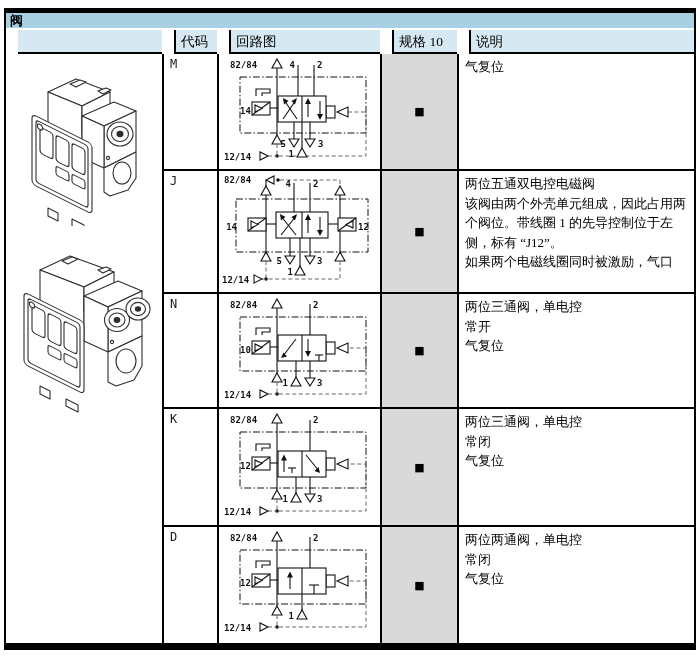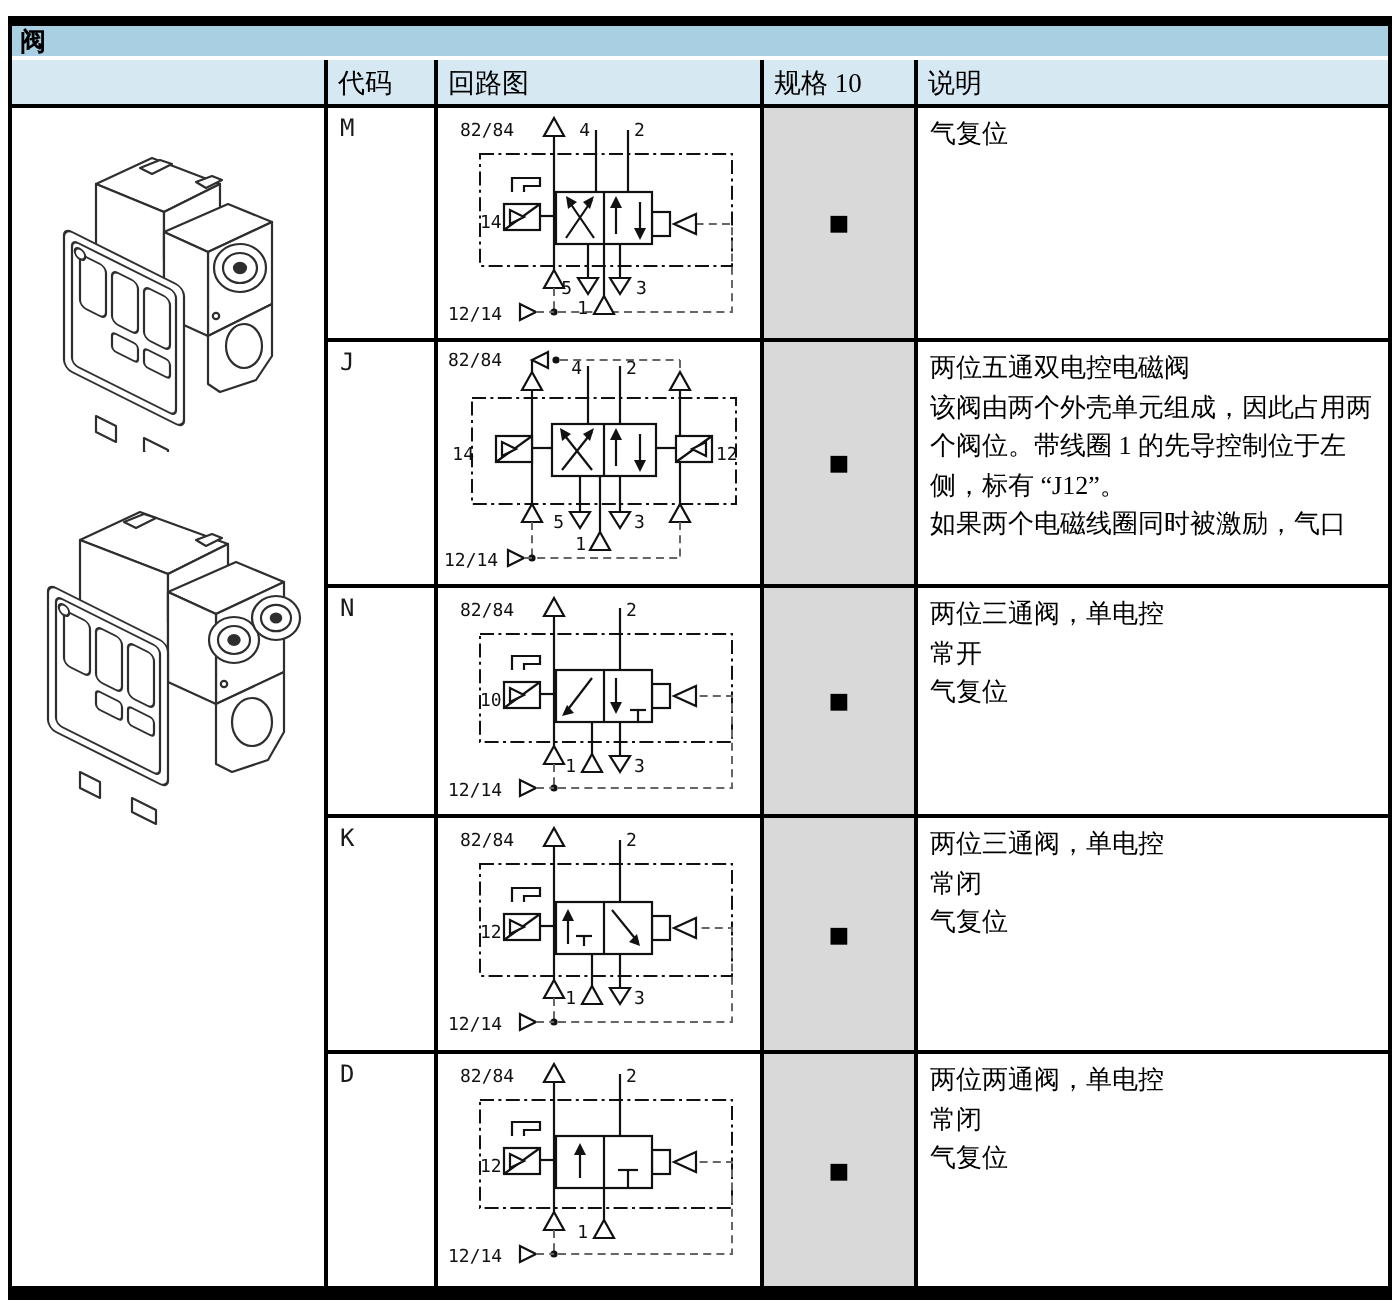--- a/index.html
+++ b/index.html
@@ -5,28 +5,28 @@
   html,body{margin:0;padding:0;background:#fff;}
   .page{position:relative;width:700px;height:658px;background:#ffffff;overflow:hidden;
         font-family:"Liberation Serif",serif;color:#000;}
   .vtable{position:absolute;left:4px;top:8px;width:692px;height:642px;box-sizing:border-box;
         border-top:5px solid #000;border-bottom:7px solid #000;border-left:2px solid #000;border-right:2px solid #000;
         display:grid;grid-template-columns:156px 55px 163px 77px 1fr;
         grid-template-rows:17px 24px 117px 123px 115px 118px 1fr;}
   .titlebar{grid-column:1/-1;background:#a9cfe3;border-bottom:2px solid #fff;
         font-weight:bold;font-size:13px;line-height:15px;padding-left:4px;box-sizing:border-box;}
   .hcell{background:#d6e8f2;border-bottom:2px solid #000;box-sizing:border-box;
-        font-size:13.5px;display:flex;align-items:center;padding:2px 0 0 5px;}
+        font-size:13.5px;display:flex;align-items:center;padding:2px 0 0 5px;margin-left:12px;}
   .bl{border-left:2px solid #000;}
   .rb{border-bottom:2px solid #000;}
   .cell{box-sizing:border-box;background:#fff;overflow:hidden;}
   .imgcell{grid-row:3/8;grid-column:1;display:flex;flex-direction:column;align-items:center;
         padding-top:4px;box-sizing:border-box;background:#fff;}
   .codecell{font-family:"DejaVu Sans Mono",monospace;font-size:12px;padding:3px 0 0 6px;color:#1a1a1a;}
-  .circcell{padding:1px 0 0 1px;}
+  .circcell{padding:1px 0 0 1px;font-weight:bold;}
   .speccell{background:#d9d9d9;display:flex;align-items:center;justify-content:center;}
   .specmark{font-size:11px;line-height:11px;color:#000;font-family:"DejaVu Sans",sans-serif;}
   .desccell{padding:3px 6px 0 6px;font-size:13px;line-height:19.5px;}
   
   .circ{display:block;}
   .circ text{font-family:"DejaVu Sans Mono",monospace;font-size:9px;fill:#111;}
   .s{stroke:#111;stroke-width:1.1;fill:none;}
   .sw{stroke:#111;stroke-width:1.1;fill:#fff;}
   .tri{fill:#fff;stroke:#111;stroke-width:1.1;}
   .ah{fill:#111;stroke:none;}

